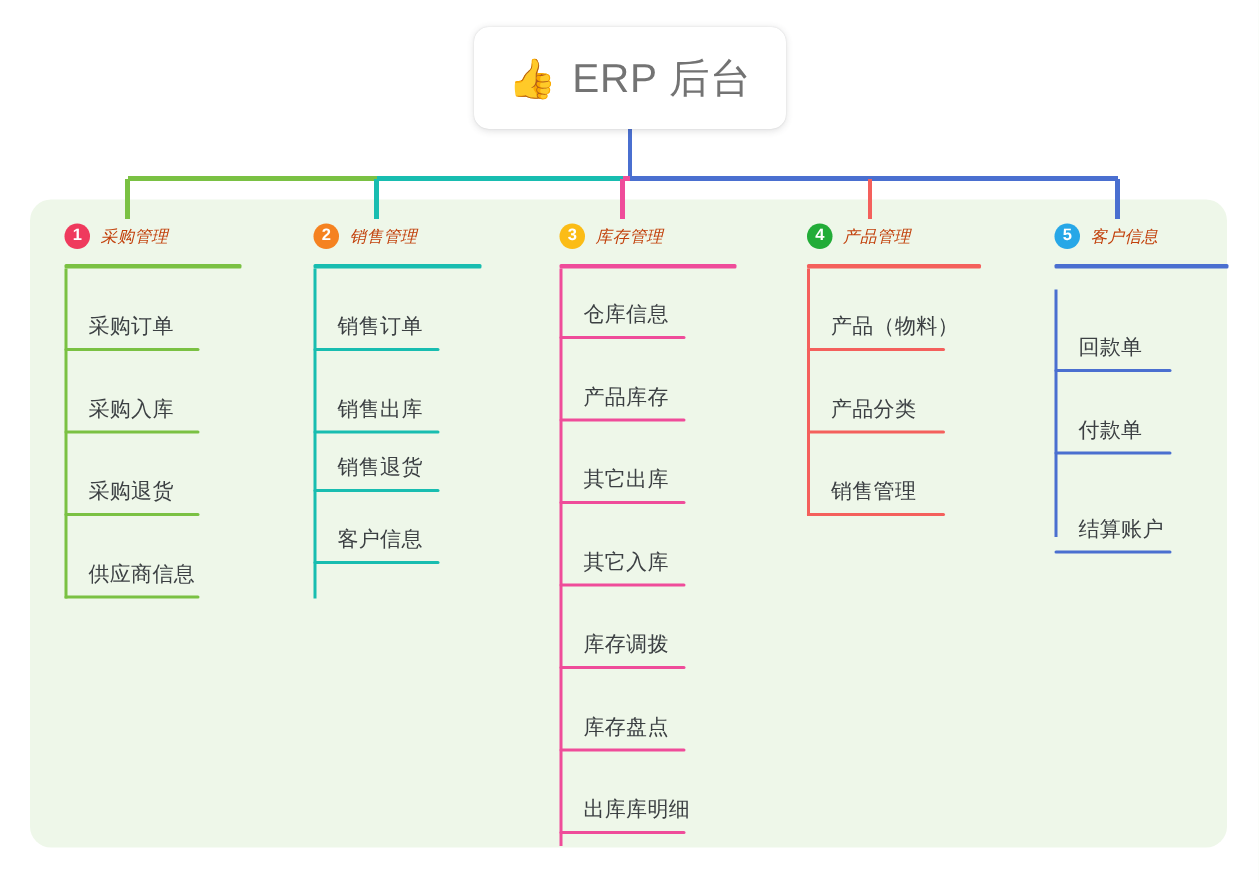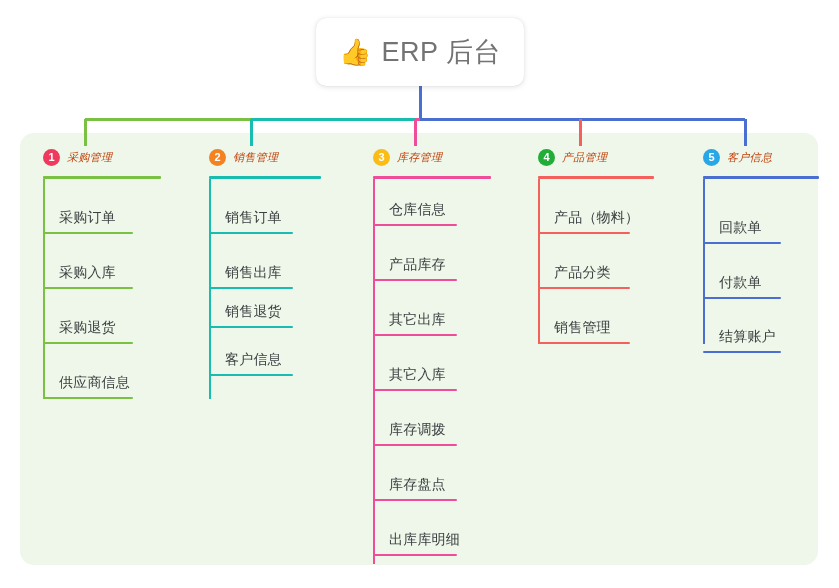--- a/index.html
+++ b/index.html
@@ -280,29 +280,29 @@
         </div>
       </div>
       <div class="column" style="left: 691px; width: 118px;">
         <div class="col-head">
           <span class="badge" style="background: rgb(39, 167, 231);">5</span>
           <span class="col-title">客户信息</span>
         </div>
         <div class="head-rule" style="background: rgb(74, 111, 208); width: 116px; margin-left: 12px;"></div>
         <div class="items">
           <div class="spine" style="background: rgb(74, 111, 208); height: 165px;"></div>
-          <div class="item" style="height: 65px;">
+          <div class="item" style="height: 55px; margin-top: 14px;">
             <span class="item-label">回款单</span>
             <div class="item-rule" style="background: rgb(74, 111, 208); width: 78px;"></div>
           </div>
           <div class="item" style="height: 55px;">
             <span class="item-label">付款单</span>
             <div class="item-rule" style="background: rgb(74, 111, 208); width: 78px;"></div>
           </div>
-          <div class="item" style="height: 54px; text-decoration: underline;">
+          <div class="item" style="height: 66px; text-decoration: underline;">
             <span class="item-label">结算账户</span>
             <div class="item-rule" style="background: rgb(74, 111, 208); width: 78px;"></div>
           </div>
         </div>
       </div>
     </div>
 
 </div>
 
 </body></html>

